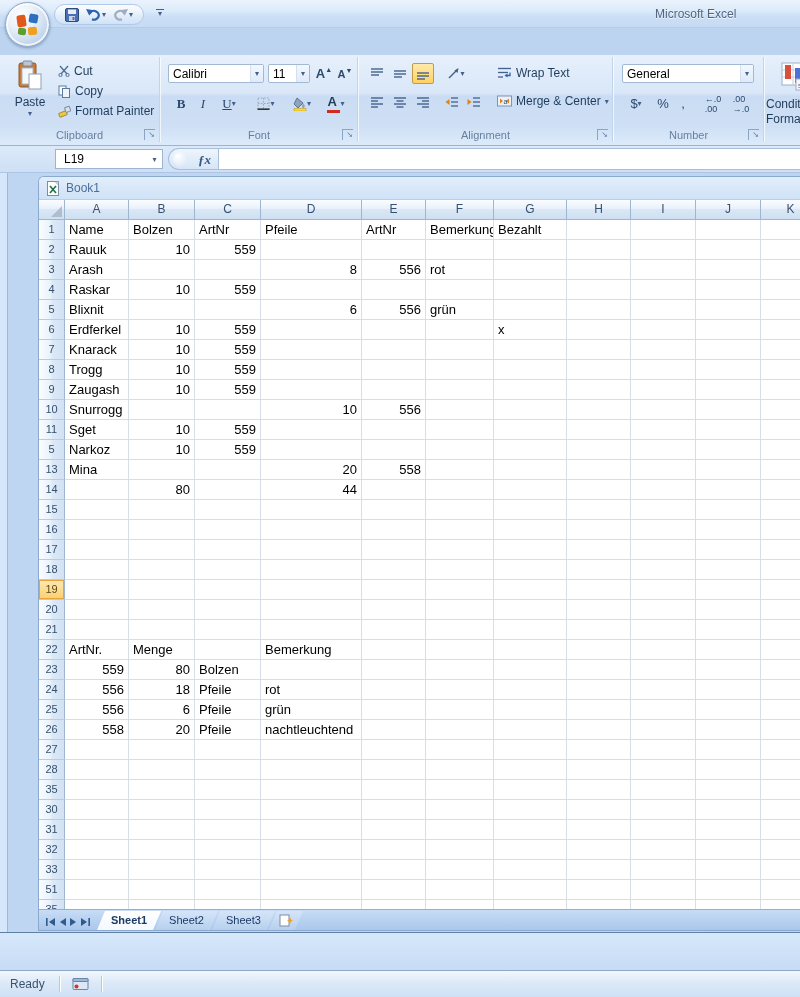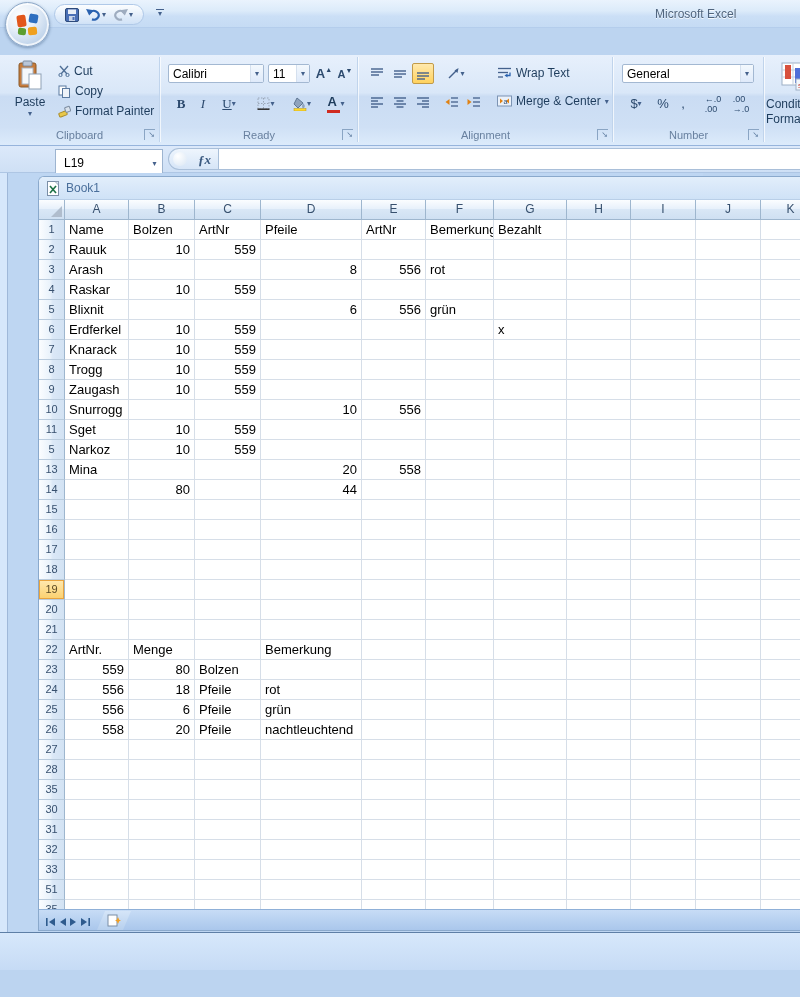--- a/index.html
+++ b/index.html
@@ -70,21 +70,21 @@
   .bigU { text-decoration:underline; }
   .fcA { font-weight:bold; font-size:13px; color:#1e3c5c; line-height:11px; }
   .fcbar { display:block; width:13px; height:3px; margin:1px auto 0; }
   .dec-btn { font-size:9px; letter-spacing:0; color:#2c4a6e; display:flex; align-items:center; }
   .styles-icon { position:absolute; left:14px; top:4px; }
   .styles-txt { position:absolute; left:0; top:40px; width:44px; font-size:12px; color:#1e3c5c; line-height:15px; }
 
   
   .fbar { position:absolute; left:0; top:146px; width:800px; height:27px;
     background:linear-gradient(180deg,#dcE9fa,#cfe0f5); border-bottom:1px solid #aec6e4; }
-  .namebox { position:absolute; left:55px; top:3px; width:108px; height:28px; background:#fff;
+  .namebox { position:absolute; left:55px; top:3px; width:108px; height:20px; background:#fff;
     border:1px solid #9db4d0; font-size:12px; color:#000; display:flex; align-items:center;gap:28px; }
   .namebox .nb-txt { padding-left:8px; }
   .namebox .arr { margin-left:auto; width:15px; height:100%; display:flex; align-items:center;
     justify-content:center; font-size:8px; color:#44618c; }
   .fx-pill { position:absolute; left:168px; top:2px; width:50px; height:22px;
     border:1px solid #a9bfd9; border-radius:11px 0 0 11px; border-right:none;
     background:linear-gradient(180deg,#eef5fd,#d6e5f7); }
   .fx-pill .circle { position:absolute; left:4px; top:3px; width:14px; height:14px; border-radius:50%;
     background:radial-gradient(circle at 35% 30%,#ffffff,#d9e6f4); }
   .fx-pill .fx { position:absolute; right:7px; top:3px; font-size:13px; font-style:italic;
@@ -289,21 +289,21 @@
               <path d="M10 6 q3 3 1 5 q-2 1 -2 -2 Z" fill="#8fa3bd"></path>
               <rect x="1" y="11.5" width="12" height="2.5" fill="#ffd829" stroke="#b89a1e" stroke-width="0.5"></rect>
             </svg>
           </span>
         <span class="chev8">▾</span>
       </div>
       <div class="sbtn" style="left:160px;top:36px;width:30px;">
         <span><span class="fcA">A</span><span class="fcbar" style="background:#d02b20;"></span></span>
         <span class="chev8">▾</span>
       </div>
-      <div class="rgroup-label">Ready</div>
+      <div class="rgroup-label">Font</div>
       <div class="dlg-launch">↘</div>
     </div>
 
     <div class="rgroup" style="left:359px;width:254px;">
       <div class="sbtn" style="left:7px;top:6px;">
           <svg width="14" height="14" viewBox="0 0 14 14">
             <g stroke="#44618c" stroke-width="1.4">
               <line x1="1" y1="2" x2="13" y2="2"></line>
               <line x1="1" y1="5" x2="13" y2="5"></line>
               <line x1="1" y1="8" x2="9" y2="8"></line>
@@ -1015,28 +1015,45 @@
                 <polygon points="1,1 1,9 7,5" fill="#2f5b8e"></polygon>
               </svg>
             </span>
           <span class="icon">
               <svg width="11" height="10" viewBox="0 0 11 10">
                 <polygon points="1,1 1,9 7,5" fill="#2f5b8e"></polygon>
                 <rect x="8.4" y="1" width="1.6" height="8" fill="#2f5b8e"></rect>
               </svg>
             </span>
         </div>
+        <div id="sheettabs" style="display:flex;align-items:flex-end;">
+            <div class="sheettab active">Sheet1</div>
+            <div class="sheettab">Sheet2</div>
+            <div class="sheettab">Sheet3</div>
+          </div>
         <div class="instab">
           <span class="icon">
               <svg width="14" height="13" viewBox="0 0 14 13">
                 <rect x="1" y="1" width="9" height="11" fill="#fff" stroke="#7a8ea6"></rect>
                 <polygon points="11,3 12.2,5.8 14,6.5 12.2,7.2 11,10 9.8,7.2 8,6.5 9.8,5.8" fill="#f0a028"></polygon>
               </svg>
             </span>
         </div>
       </div>
     </div>
   </div>
 
   <div class="belowband"></div>
 
+  <div class="statusbar">
+    <span class="ready">Ready</span>
+    <span class="vdiv"></span>
+    <span class="sicon icon">
+        <svg width="17" height="13" viewBox="0 0 17 13">
+          <rect x="1" y="0.5" width="15" height="11" rx="1" fill="#dce8f6" stroke="#6b87a8"></rect>
+          <rect x="1" y="0.5" width="15" height="3" rx="1" fill="#9db9da" stroke="#6b87a8"></rect>
+          <circle cx="4.5" cy="8.5" r="2" fill="#c43c2a"></circle>
+        </svg>
+      </span>
+    <span class="vdiv"></span>
+  </div>
 
 </div>
 
 </body></html>

